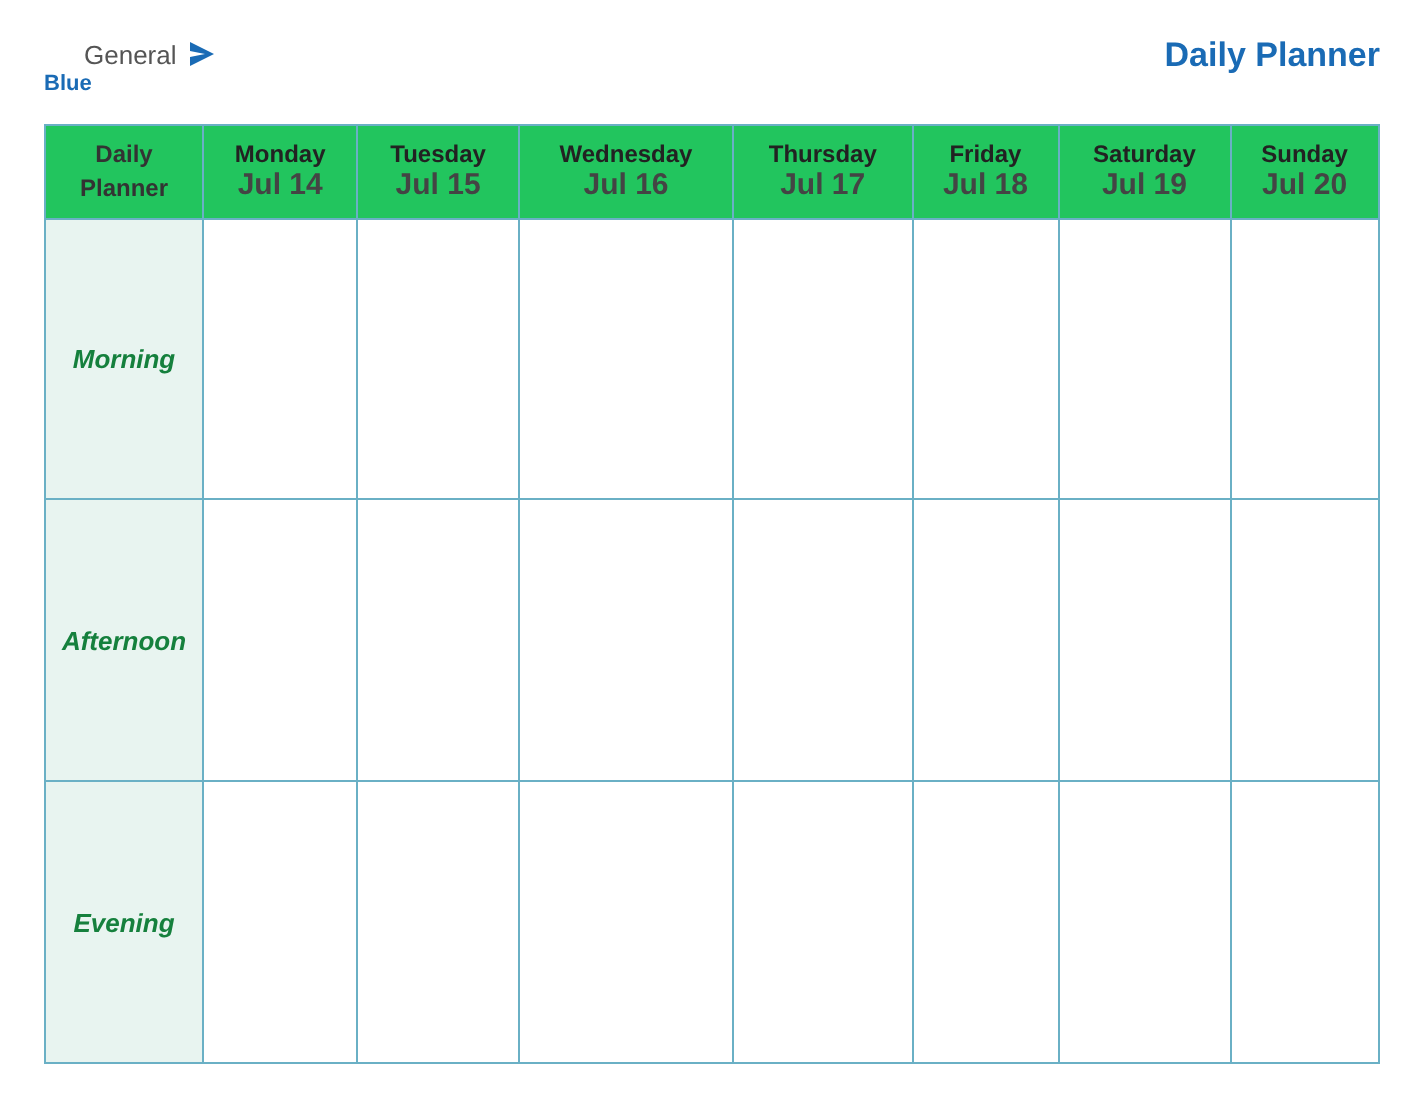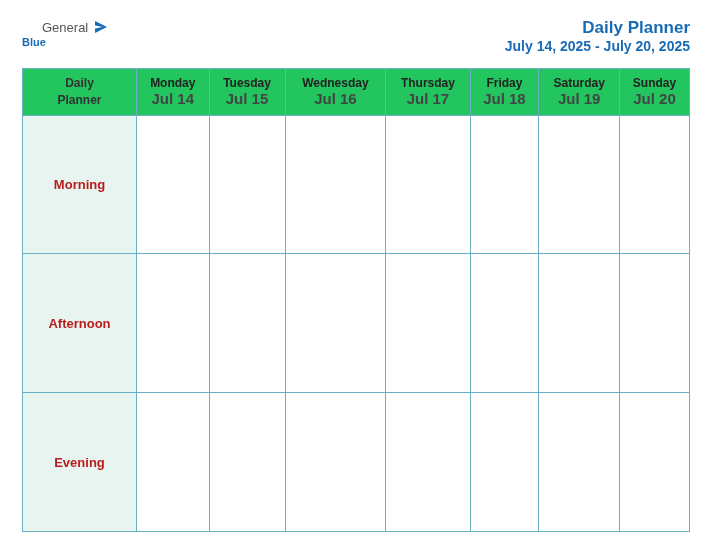--- a/index.html
+++ b/index.html
@@ -112,23 +112,24 @@
       color: #333;
       font-weight: bold;
       line-height: 1.4;
     }
 
     .row-label {
       background-color: #e8f4f0;
       text-align: center;
       vertical-align: middle;
       font-size: 13px;
-      color: #b91c1c;
-      font-weight: bold;
-      width: 114px;
+      font-style: italic;
+      color: #15803d;
+      font-weight: bold;
+      width: 79px;
     }
 
     .day-cell {
       background-color: #fff;
       width: calc((100% - 90px) / 7);
     }
 
     .time-row td {
       height: 100px;
     }
@@ -141,21 +142,20 @@
     <div class="logo-text">
       <span class="logo-general">General</span>
       <svg class="logo-icon" viewBox="0 0 24 24">
         <polygon points="4,4 20,12 4,20 4,14 14,12 4,10" fill="#1a6bb5"></polygon>
       </svg>
     </div>
     <span class="logo-blue">Blue</span>
   </div>
   <div class="header-title">
     <span class="title-main">Daily Planner</span>
-    <span class="title-date">July 14, 2025 - July 20, 2025</span>
   </div>
 </div>
 
 <table class="planner-table">
   <thead>
     <tr>
       <th class="header-cell">
         <span>Daily</span><br>
         <span>Planner</span>
       </th>

